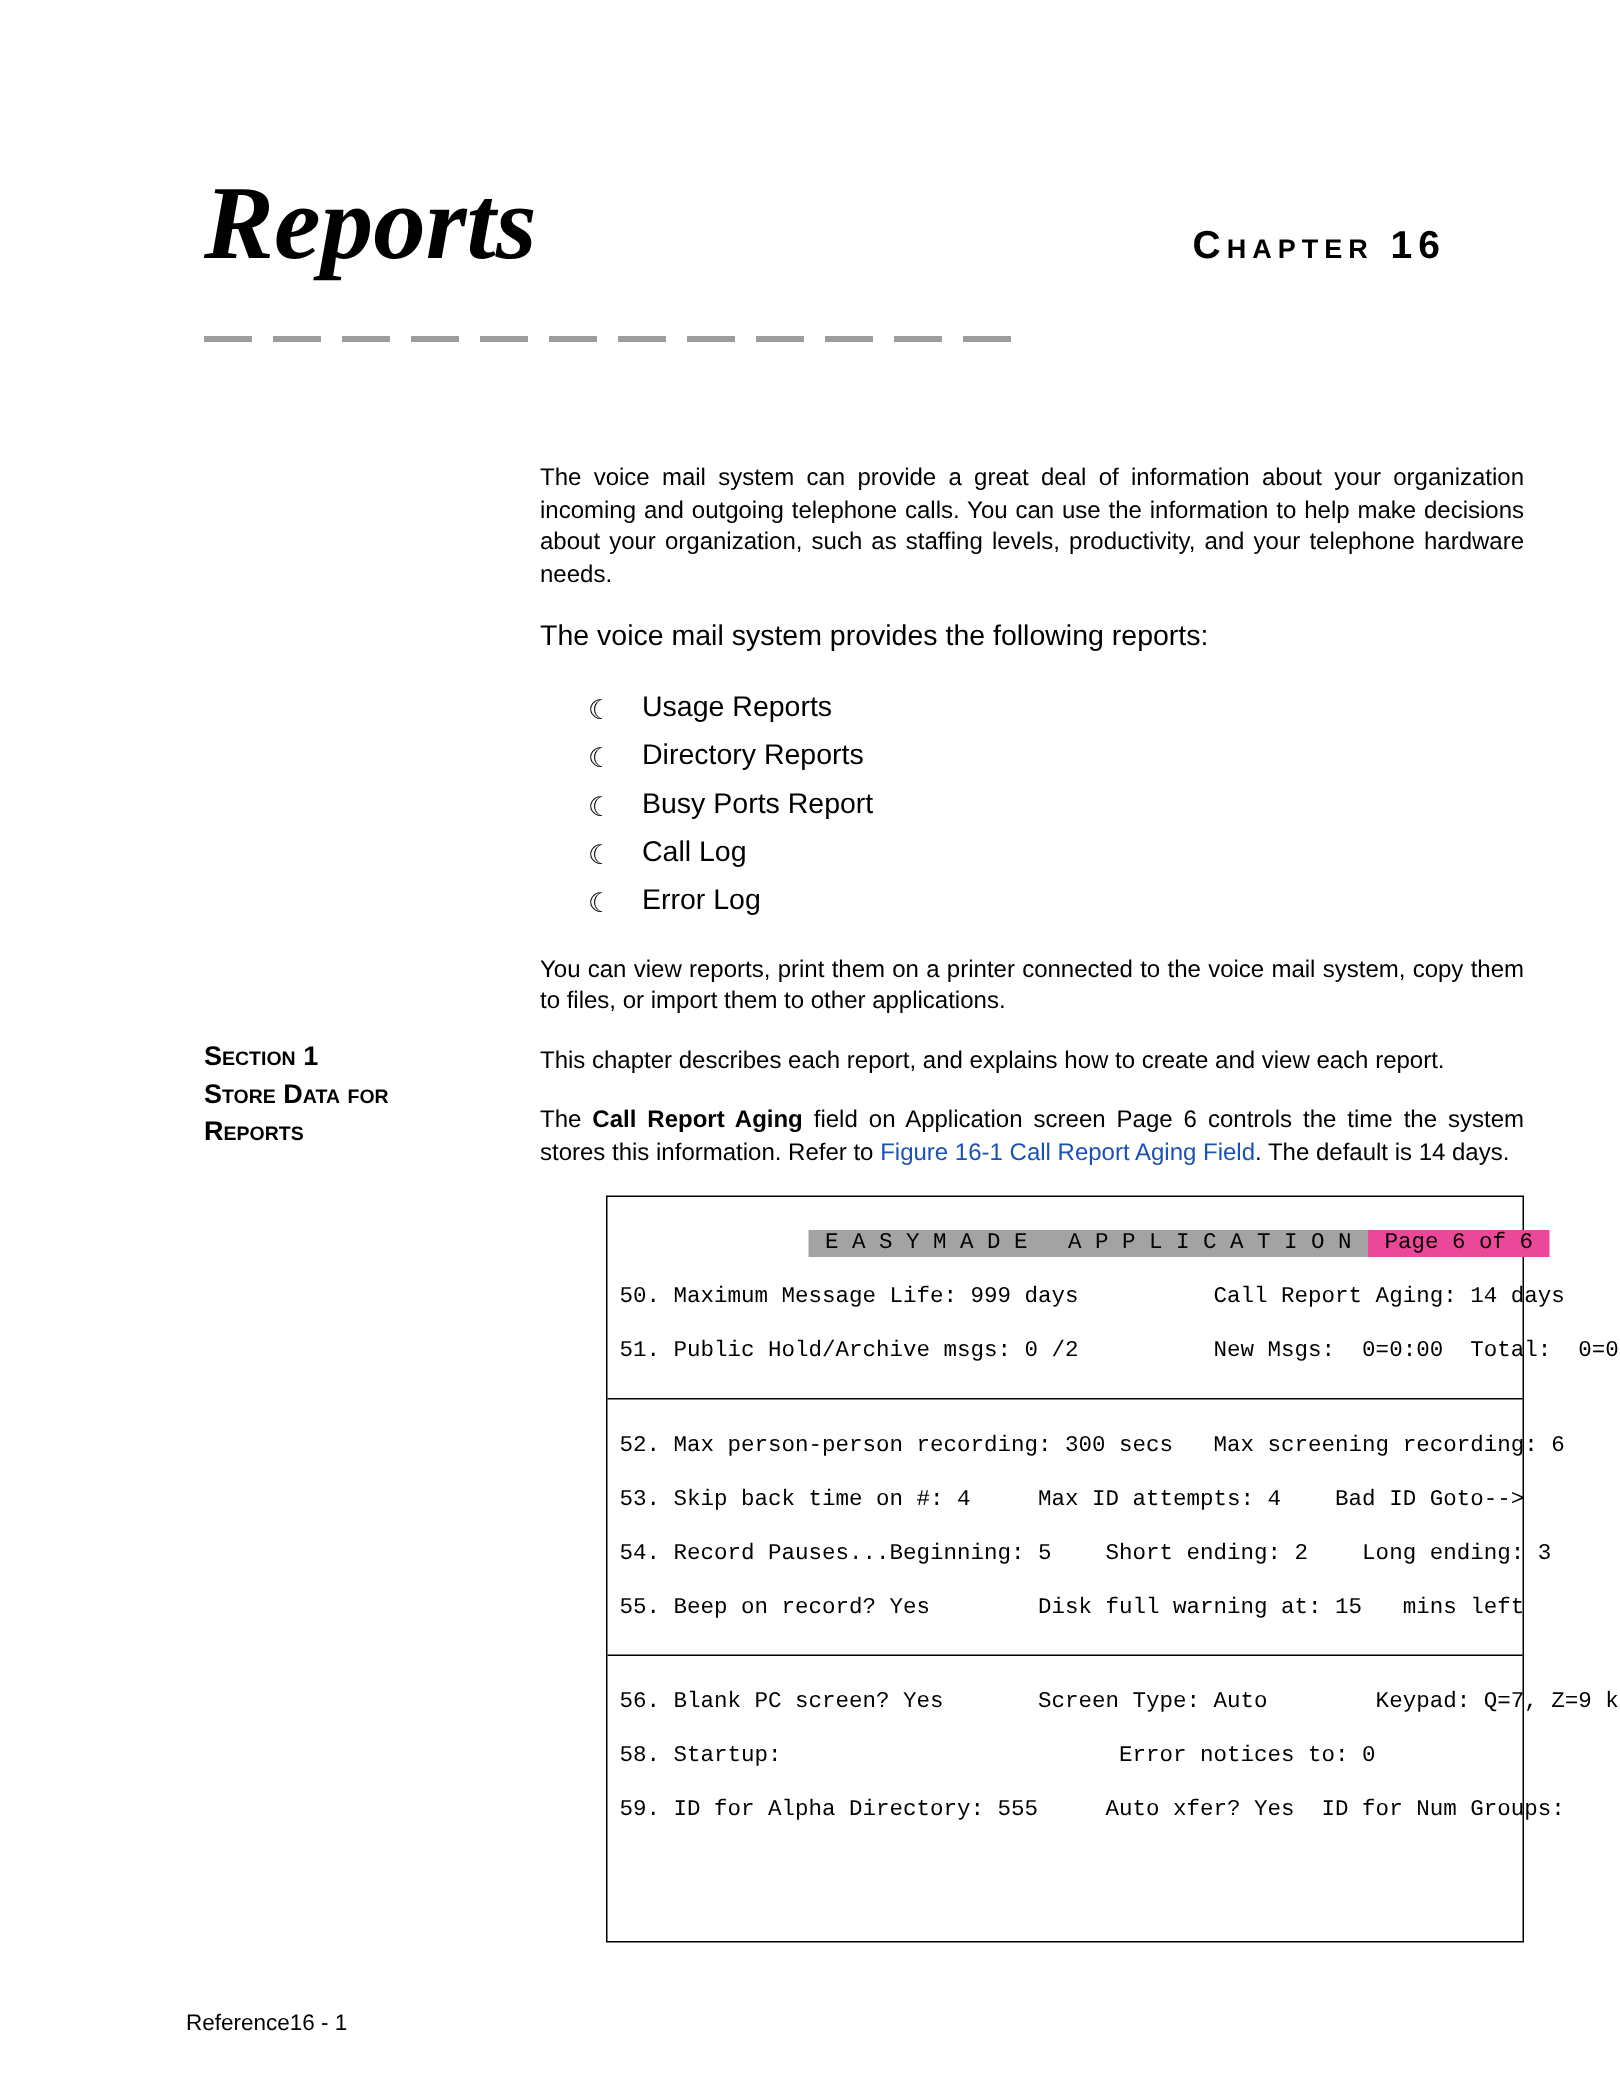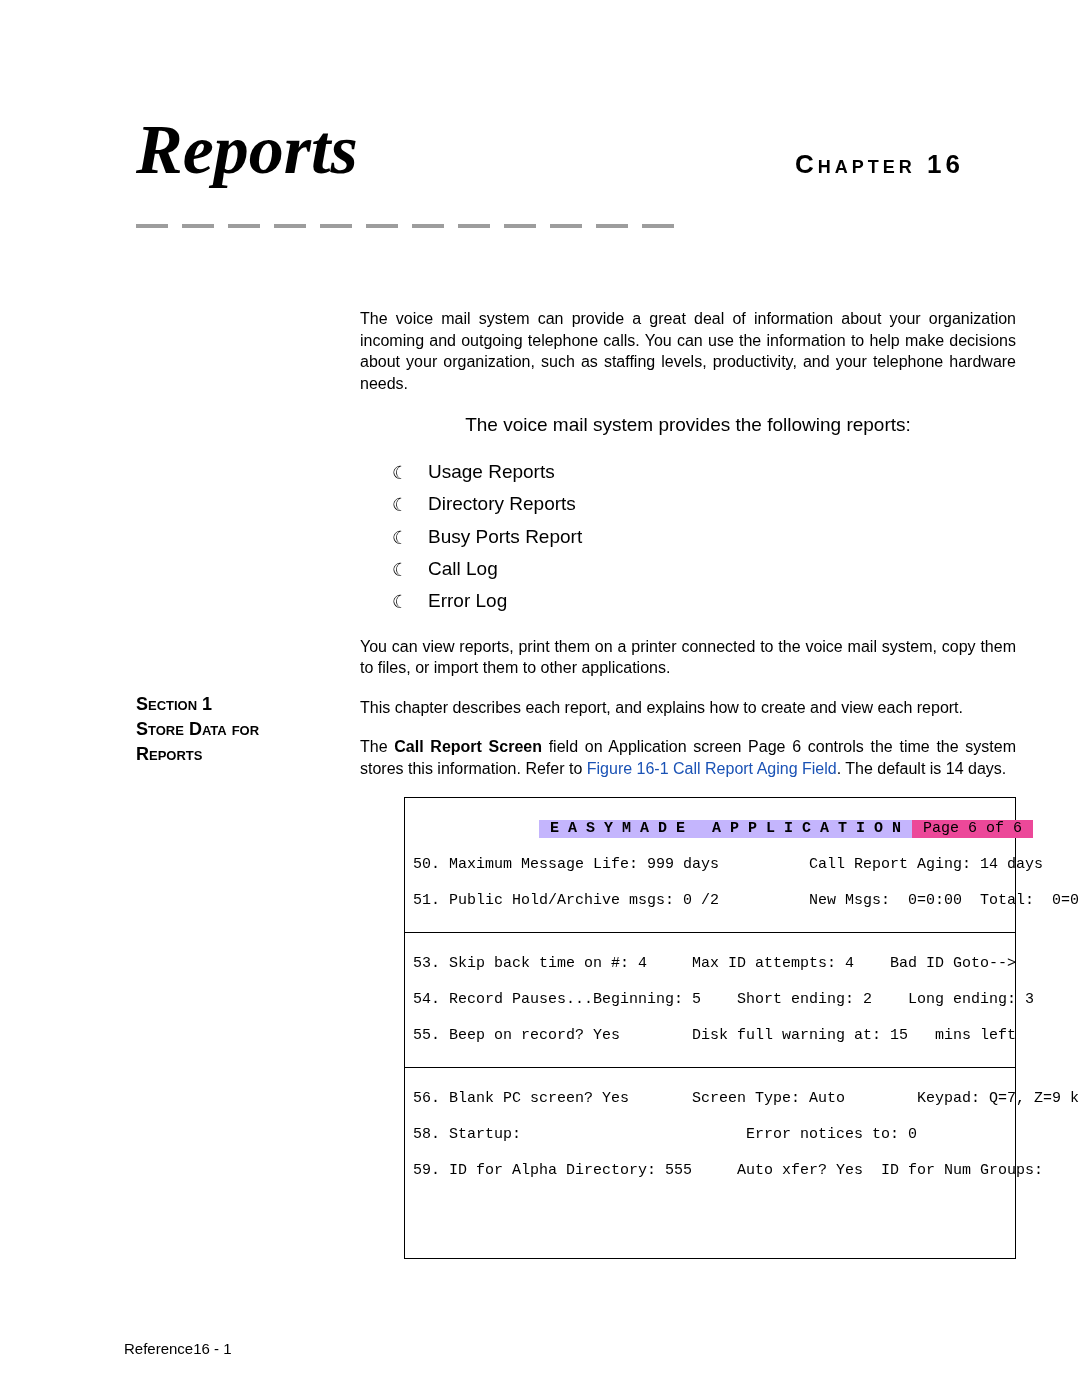--- a/index.html
+++ b/index.html
@@ -68,21 +68,21 @@
   }
   .para {
     font-size: 16px;
     line-height: 1.35;
     text-align: justify;
     margin-bottom: 18px;
   }
   .para-left {
     font-size: 19px;
     line-height: 1.35;
-    text-align: center;
+    text-align: left;
     margin-bottom: 18px;
   }
   ul.moons {
     list-style: none;
     margin: 0 0 18px 0;
     padding-left: 32px;
   }
   ul.moons li {
     font-size: 19px;
     line-height: 1.7;
@@ -102,24 +102,23 @@
     font-size: 15px;
     line-height: 1.2;
     border: 1px solid #000;
     padding: 4px 8px 6px 8px;
     margin: 16px 0 24px 44px;
     white-space: pre;
     width: 612px;
     position: relative;
   }
   .term-banner {
-    background: #c4b5fd;
+    background: #a3a3a3;
     display: inline-block;
     padding: 0 2px;
-    font-weight: bold;
   }
   .term-banner2 {
     background: #ec4899;
     display: inline-block;
     padding: 0 2px;
   }
   .term-sep { border-top: 1px solid #000; margin: 4px -8px; }
   .footer {
     position: absolute;
     left: 108px;
@@ -174,28 +173,29 @@
         <li>Busy Ports Report</li>
         <li>Call Log</li>
         <li>Error Log</li>
       </ul>
 
       <p class="para">You can view reports, print them on a printer connected to the voice mail system, copy them to files, or import them to other applications.</p>
       <p class="para">This chapter describes each report, and explains how to create and view each report.</p>
 
 
       <p class="para">
-        <span>The </span><b>Call Report Screen</b><span> field on Application screen Page 6 controls the time the system stores this information. Refer to </span><span class="link">Figure 16-1 Call Report Aging Field</span><span>.  The default is 14 days.</span>
+        <span>The </span><b>Call Report Aging</b><span> field on Application screen Page 6 controls the time the system stores this information. Refer to </span><span class="link">Figure 16-1 Call Report Aging Field</span><span>.  The default is 14 days.</span>
       </p>
 
       <div class="terminal">
 <div><span style="display:inline-block;width:126px"></span><span class="term-banner"> E A S Y M A D E   A P P L I C A T I O N </span><span class="term-banner2"> Page 6 of 6 </span></div>
 <div>50. Maximum Message Life: 999 days          Call Report Aging: 14 days</div>
 <div>51. Public Hold/Archive msgs: 0 /2          New Msgs:  0=0:00  Total:  0=0:00</div>
 <div class="term-sep"></div>
+<div>52. Max person-person recording: 300 secs   Max screening recording: 6</div>
 <div>53. Skip back time on #: 4     Max ID attempts: 4    Bad ID Goto--&gt;</div>
 <div>54. Record Pauses...Beginning: 5    Short ending: 2    Long ending: 3</div>
 <div>55. Beep on record? Yes        Disk full warning at: 15   mins left</div>
 <div class="term-sep"></div>
 <div>56. Blank PC screen? Yes       Screen Type: Auto        Keypad: Q=7, Z=9 keys</div>
 <div>58. Startup:                         Error notices to: 0</div>
 <div>59. ID for Alpha Directory: 555     Auto xfer? Yes  ID for Num Groups:</div>
 
 
       </div>

